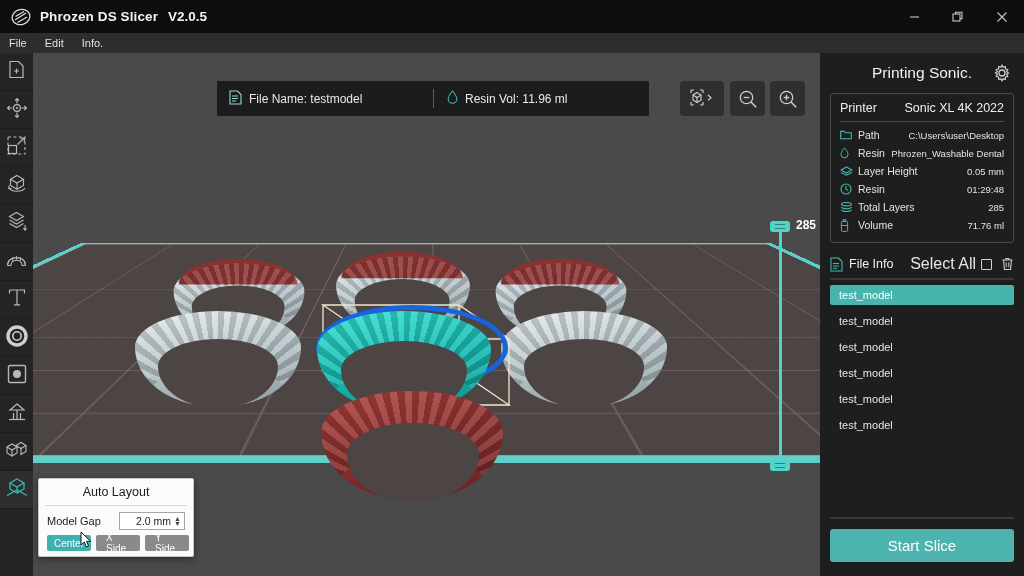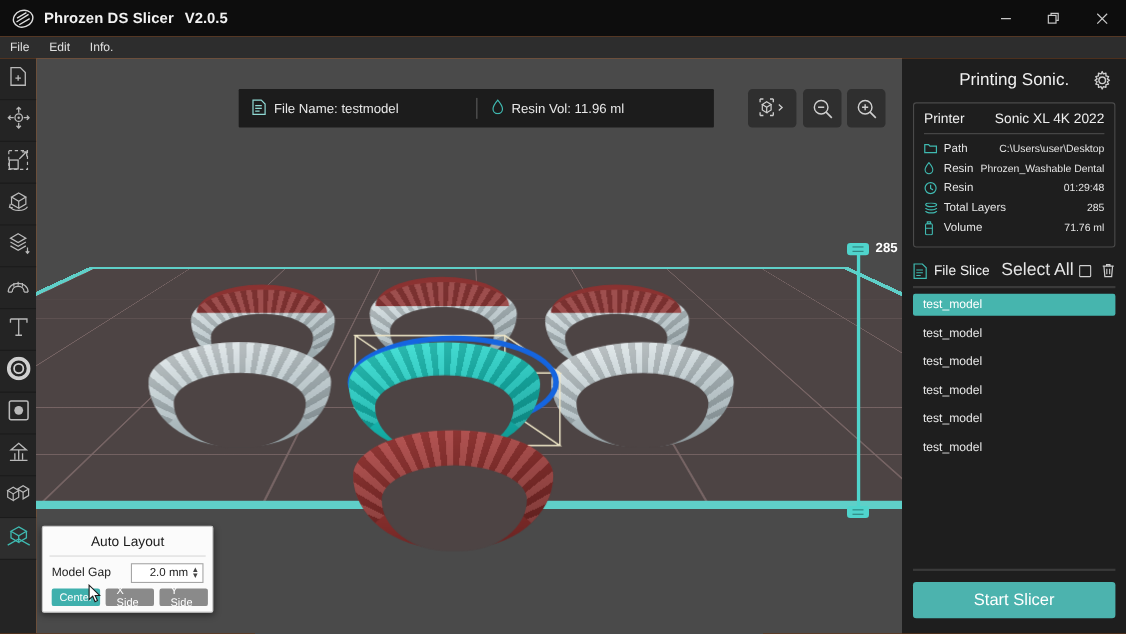--- a/index.html
+++ b/index.html
@@ -547,20 +547,30 @@
       <div class="info-row">
         <span class="info-icon">
           <svg width="9" height="12" viewBox="0 0 9 12">
               <path d="M4.5 .8 C4.5 .8 1 5 1 7.4 A3.5 3.5 0 0 0 8 7.4 C8 5 4.5 .8 4.5 .8 Z" fill="none" stroke="currentColor" stroke-width="1"></path>
             </svg>
         </span>
         <span class="info-label">Resin</span>
         <span class="info-value">Phrozen_Washable Dental</span>
       </div>
 
+      <div class="info-row">
+        <span class="info-icon">
+          <svg width="13" height="10" viewBox="0 0 13 10">
+              <path d="M6.5 1 L12 4 L6.5 7 L1 4 Z" fill="none" stroke="currentColor" stroke-width="1.1"></path>
+              <path d="M1 6.6 L6.5 9.2 L12 6.6" fill="none" stroke="currentColor" stroke-width="1.1"></path>
+            </svg>
+        </span>
+        <span class="info-label">Layer Height</span>
+        <span class="info-value">0.05 mm</span>
+      </div>
 
       <div class="info-row">
         <span class="info-icon">
           <svg width="12" height="12" viewBox="0 0 12 12">
               <circle cx="6" cy="6" r="5" fill="none" stroke="currentColor" stroke-width="1.1"></circle>
               <path d="M6 3 V6.3 L8.2 7.6" fill="none" stroke="currentColor" stroke-width="1.1"></path>
             </svg>
         </span>
         <span class="info-label">Resin</span>
         <span class="info-value">01:29:48</span>
@@ -591,21 +601,21 @@
       </div>
     </div>
 
     <div id="filelist-header">
       <span id="fl-icon">
         <svg width="13" height="15" viewBox="0 0 13 15">
           <path d="M1 1 H8.5 L12 4.5 V14 H1 Z" fill="none" stroke="currentColor" stroke-width="1.1"></path>
           <path d="M3 6.5 H9 M3 9 H9 M3 11.4 H7" stroke="currentColor" stroke-width="1"></path>
         </svg>
       </span>
-      <span id="fl-title">File Slice</span>
+      <span id="fl-title">File Info</span>
       <span id="fl-selectall">Select All</span>
       <span id="fl-checkbox"></span>
       <span id="fl-trash">
         <svg width="13" height="14" viewBox="0 0 13 14">
           <path d="M1.5 3 H11.5 M5 3 V1.5 H8 V3" fill="none" stroke="currentColor" stroke-width="1.1"></path>
           <path d="M2.6 3 L3.4 12.5 H9.6 L10.4 3" fill="none" stroke="currentColor" stroke-width="1.1"></path>
           <path d="M5.2 5.4 V10.3 M7.8 5.4 V10.3" stroke="currentColor" stroke-width="1"></path>
         </svg>
       </span>
     </div>
@@ -614,16 +624,16 @@
     <div id="file-list">
       <div class="file-item selected">test_model</div>
       <div class="file-item">test_model</div>
       <div class="file-item">test_model</div>
       <div class="file-item">test_model</div>
       <div class="file-item">test_model</div>
       <div class="file-item">test_model</div>
     </div>
 
     <div id="panel-footer-rule"></div>
-    <div id="start-slice">Start Slicer</div>
+    <div id="start-slice">Start Slice</div>
   </div>
 
 </div>
 
 </body></html>

